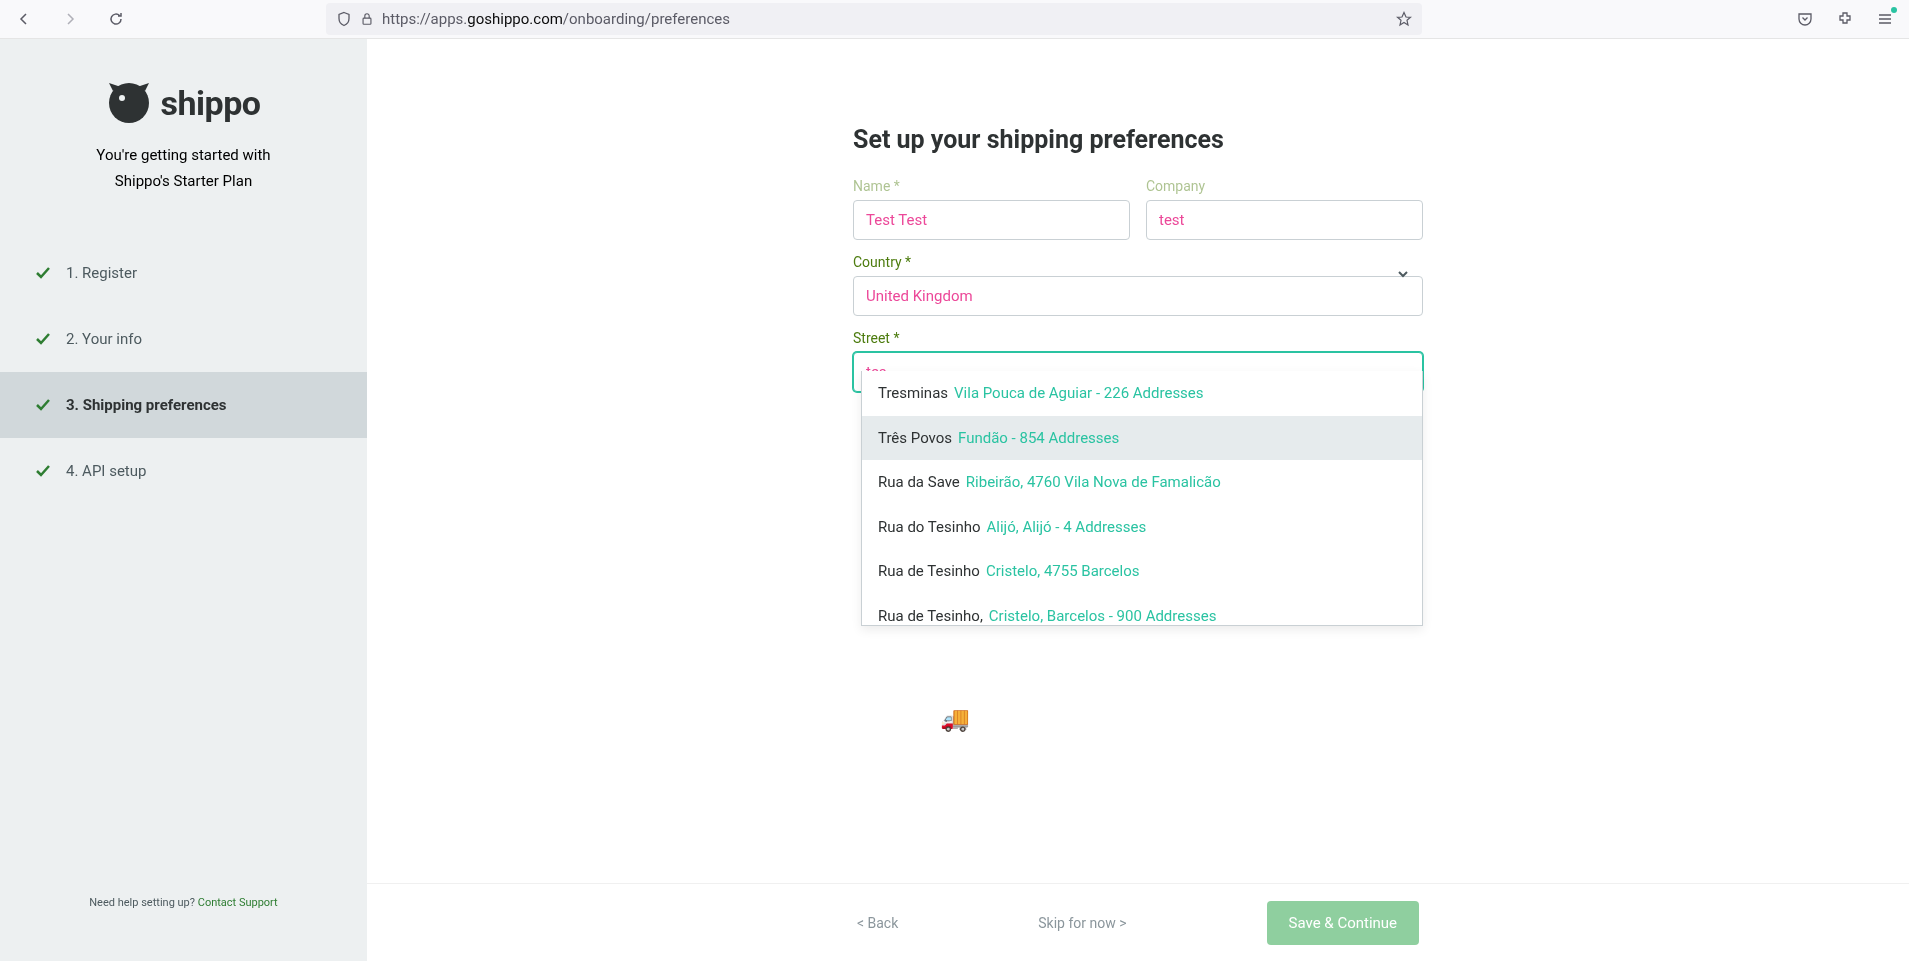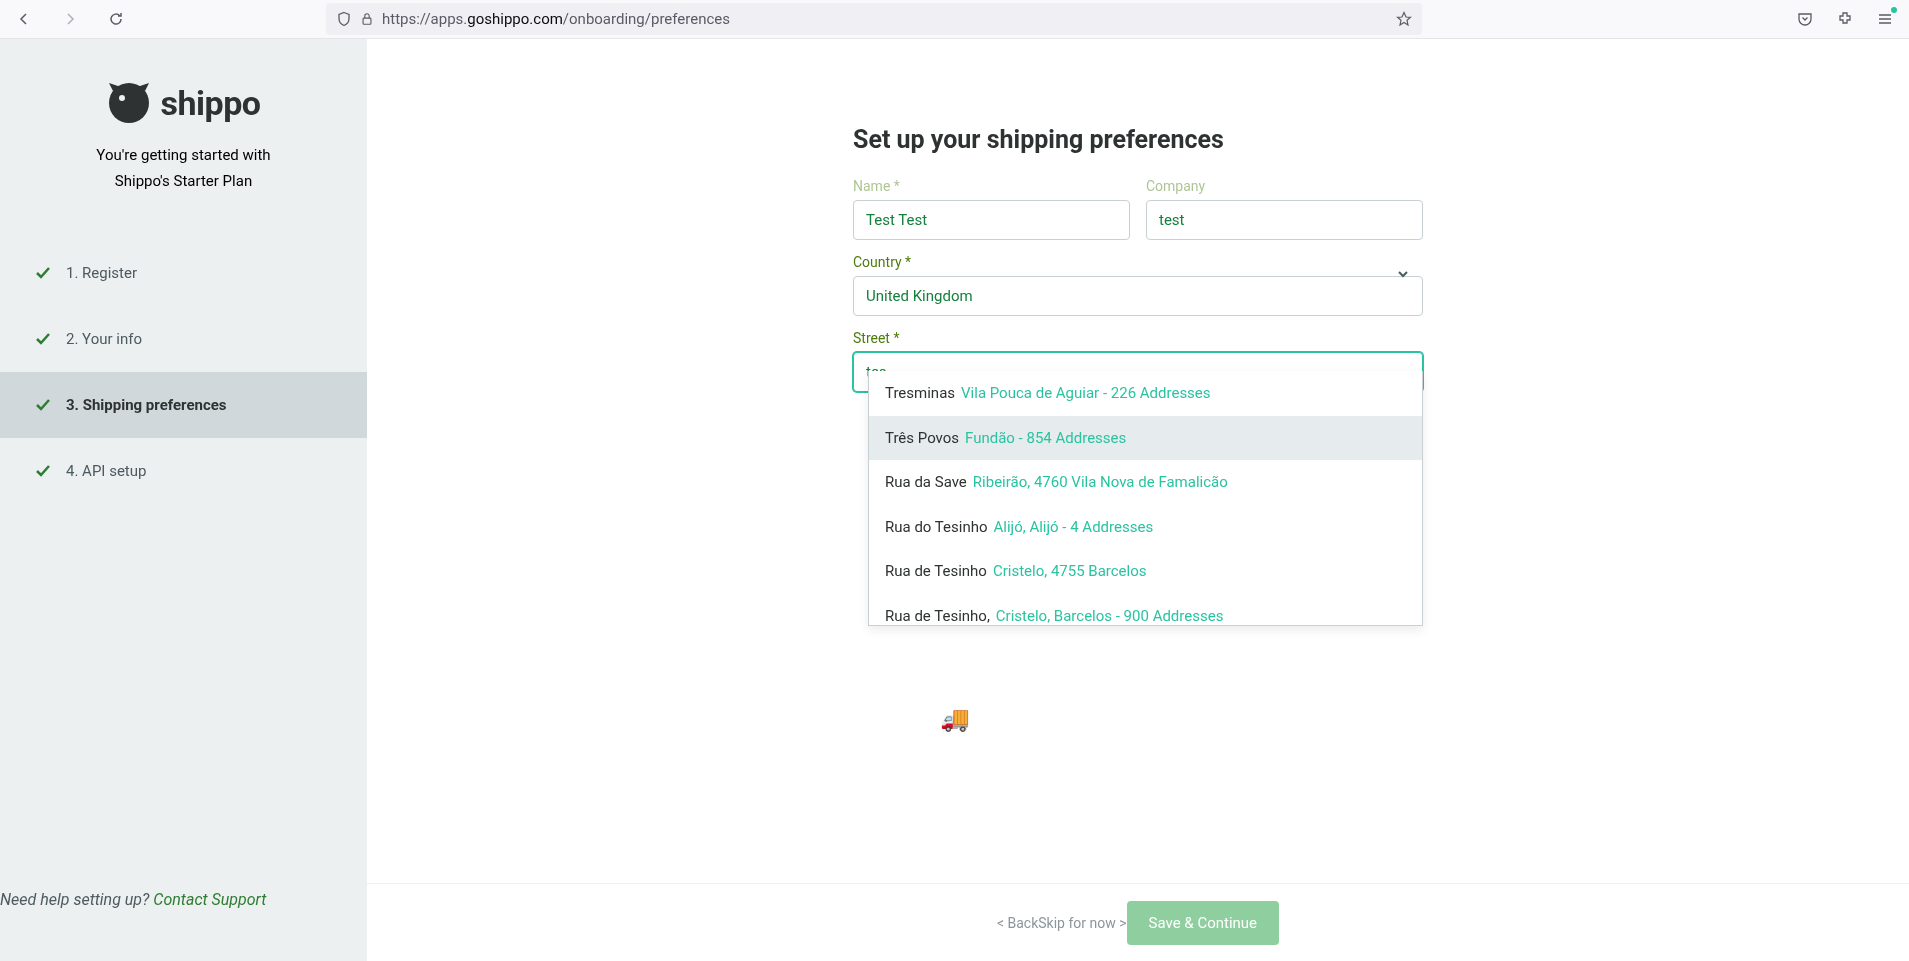--- a/index.html
+++ b/index.html
@@ -21,46 +21,46 @@
 .app { display: flex; height: 922px; }
 .sidebar { width: 367px; background: #edf0f1; display: flex; flex-direction: column; padding-top: 42px; position: relative; }
 .logo { display:flex; align-items:center; justify-content:center; gap:10px; margin-bottom: 18px; }
 .logo-text { font-size: 34px; font-weight: 700; color: #2e3233; letter-spacing: -0.5px; }
 .subtitle { text-align:center; color:#000000; font-size:15px; line-height:1.7; margin-bottom: 46px; }
 .steps { }
 .step { display:flex; align-items:center; gap:14px; padding: 24px 34px; color:#4d5a5f; font-size:15px; position:relative; }
 .step.active { background:#d1d8db; font-weight:700; color:#2e3233; }
 .step.active::after { content:""; position:absolute; right:-24px; top:0; width:0; height:0; border-top:36px solid transparent; border-bottom:36px solid transparent; border-left:24px solid #d1d8db; }
 .check-icon { width:18px; height:18px; color:#2e7d32; flex-shrink:0; }
-.help-text { position:absolute; bottom:52px; left:0; right:0; font-size:16px; color:#4d5a5f;font-style:italic; }
+.help-text { position:absolute; bottom:52px; left:0; right:0; text-align:center; font-size:11px; color:#4d5a5f; }
 .help-text a { color:#2e7d32; text-decoration:none; }
 
 .content { flex:1; background:#fff; position:relative; overflow:hidden; }
 .form-area { width: 570px; margin: 0 auto; padding-top: 86px; position:relative; }
 .page-title { font-size:25px; font-weight:700; color:#2e3233; margin-bottom: 24px; }
 .row { display:flex; gap:16px; margin-bottom: 14px; }
 .field { flex:1; }
 .field-label { font-size:14px; color:#4d7c0f; margin-bottom:6px; display:block; }
-.field-input { width:100%; height:40px; border:1px solid #c9d0d4; border-radius:4px; padding:0 12px; font-size:15px; color:#15803d; background:#fff; }
+.field-input { width:100%; height:40px; border:1px solid #c9d0d4; border-radius:4px; padding:0 12px; font-size:15px; color:#ec4899; background:#fff; }
 .field-input.focused { border-color:#2ac3a2; box-shadow:0 0 0 1px #2ac3a2; }
 .select-wrap { position:relative; }
 .chev-down { position:absolute; right:12px; top:12px; color:#4d5a5f; pointer-events:none; }
 
-.autocomplete { position:absolute; left:15px; right:0; top:41px; background:#fff; border:1px solid #c9d0d4; border-top:none; max-height:255px; overflow-y:auto; box-shadow:0 4px 10px rgba(0,0,0,0.08); }
+.autocomplete { position:absolute; left:8px; right:0; top:41px; background:#fff; border:1px solid #c9d0d4; border-top:none; max-height:255px; overflow-y:auto; box-shadow:0 4px 10px rgba(0,0,0,0.08); }
 .autocomplete::-webkit-scrollbar { width:17px; }
 .autocomplete::-webkit-scrollbar-track { background:#f0f0f0; }
 .autocomplete::-webkit-scrollbar-thumb { background:#c0c0c0; }
 .ac-item { padding:11px 16px; font-size:15px; line-height:1.5; cursor:pointer; }
 .ac-item.hover { background:#e6ebed; }
 .ac-main { color:#2e3233; margin-right:6px; }
 .ac-sub { color:#2ac3a2; }
 
 .truck-icon { position:absolute; left:573px; top:666px; font-size:24px; }
 
-.footer { position:absolute; bottom:0; left:0; right:0; height:78px; background:#fff; display:flex; align-items:center; justify-content:center; border-top:1px solid #f0f0f0; }
+.footer { position:absolute; bottom:0; left:0; right:0; height:78px; background:#fff; display:flex; align-items:center; justify-content:center; gap: 140px; border-top:1px solid #f0f0f0; }
 .footer-link { font-size:14px; color:#8b969c; cursor:pointer; }
 .save-btn { background:#8fcf9f; color:#fff; font-size:15px; padding:13px 22px; border-radius:4px; border:none; cursor:pointer; }
 
 .street-field-wrap { position:relative; }
 </style>
 </head>
 <body>
 
 <div class="browser-bar">
   <div class="nav-btn">

